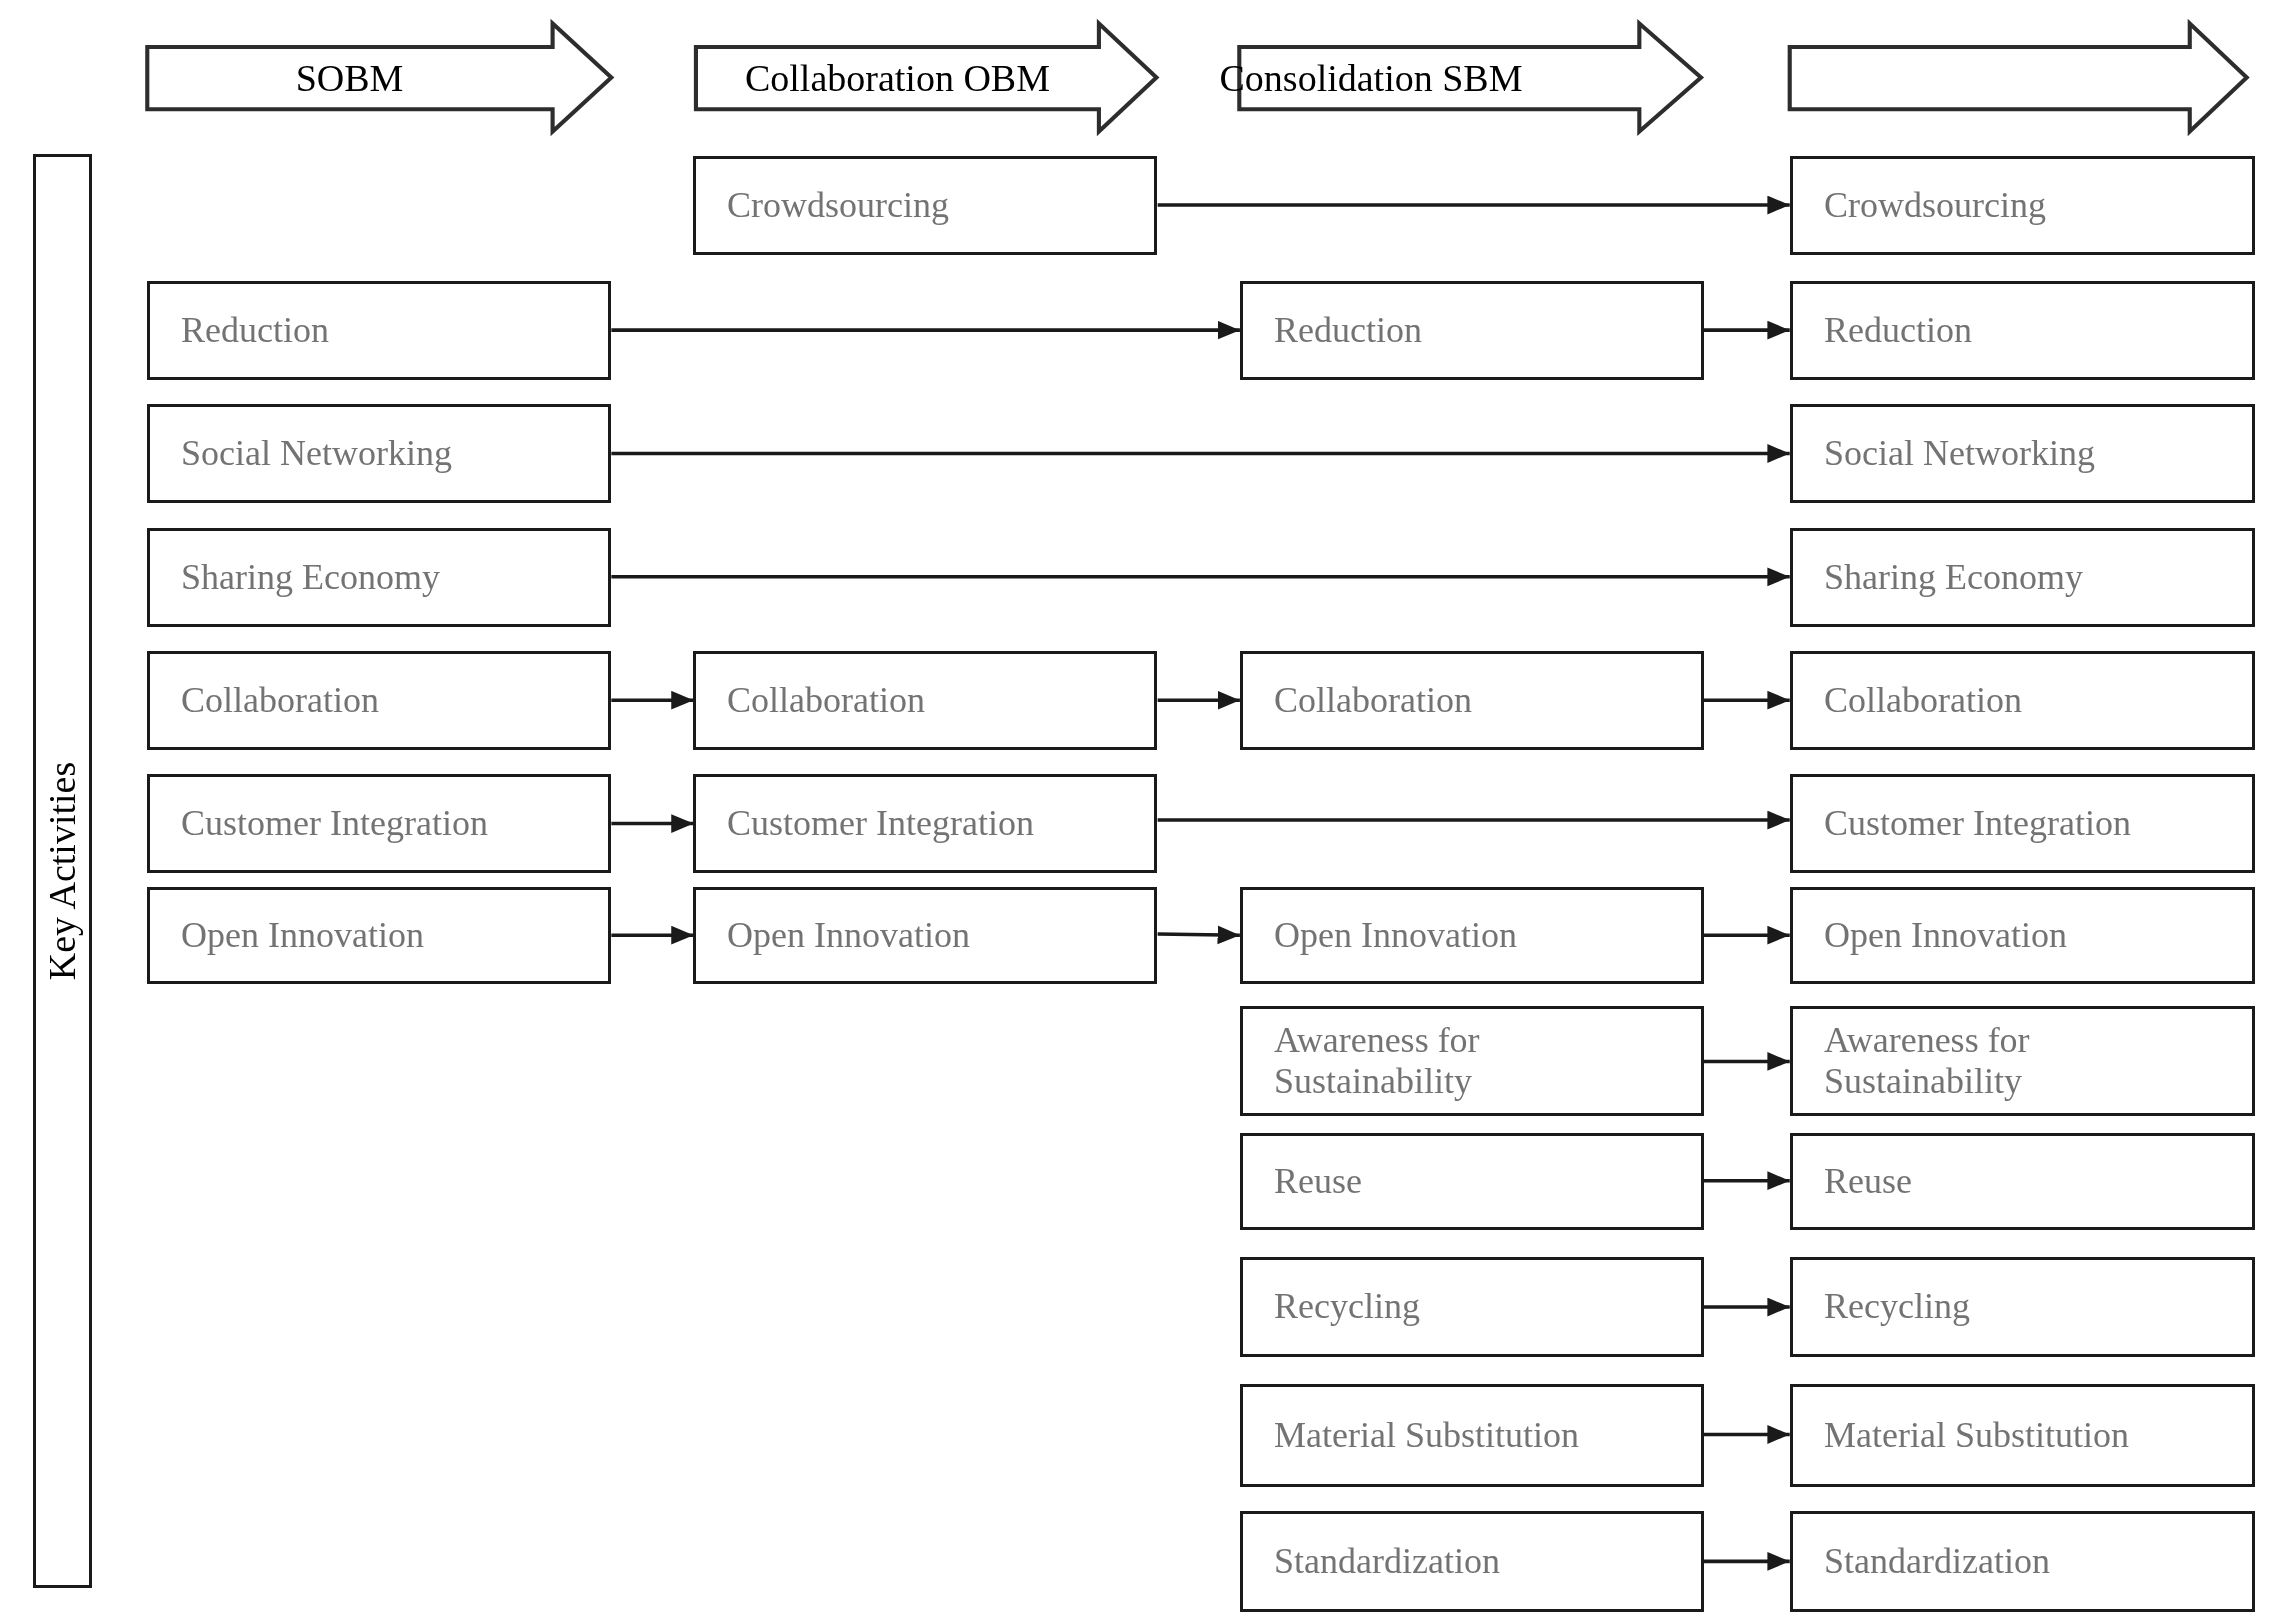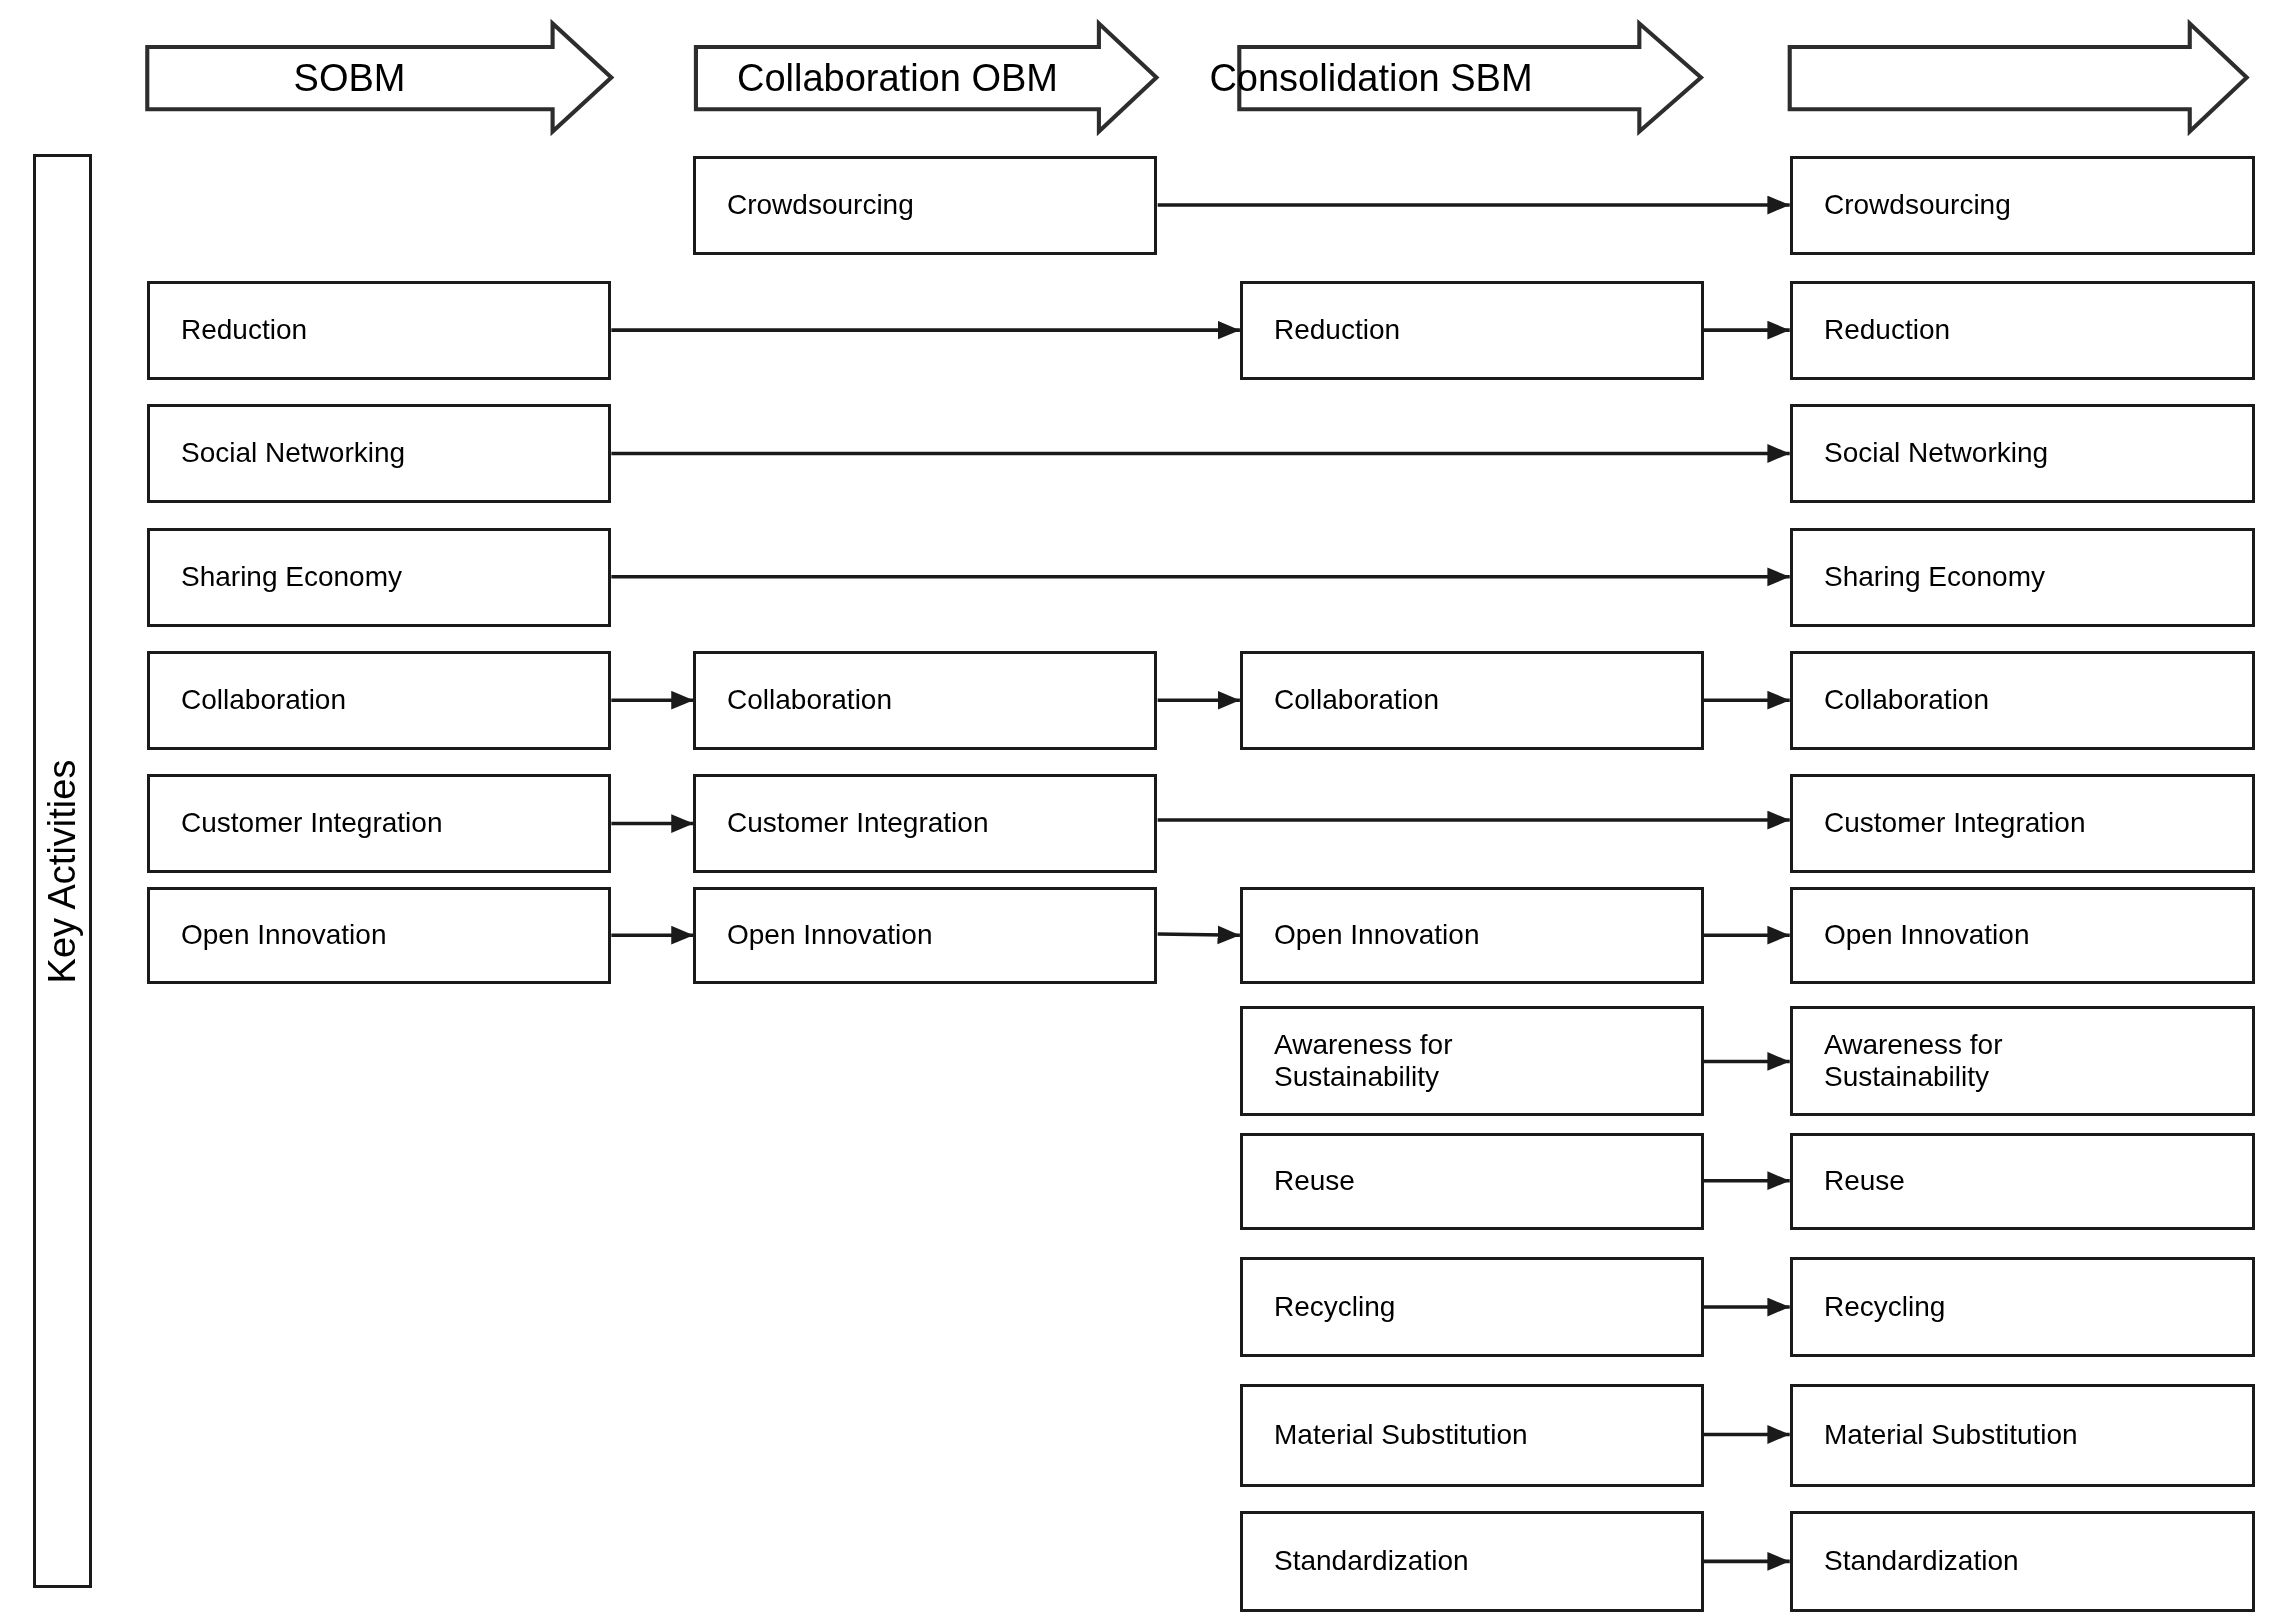--- a/index.html
+++ b/index.html
@@ -1,36 +1,36 @@
 <!DOCTYPE html>
 <html style="font-size:9.4px"><head>
 <meta charset="utf-8">
 <style>
   html,body{margin:0;padding:0;background:#ffffff;}
   .canvas{
     position:relative;
     width:2273px;height:1616px;
     background:#ffffff;
-    font-family:Liberation Sans, sans-serif;
+    font-family:Liberation Serif, serif;
     color:#000000;
     overflow:hidden;
   }
   .connector-layer{position:absolute;left:0;top:0;width:2273px;height:1616px;}
   .box{
     position:absolute;
     border:3.5px solid #1a1a1a;
     background:#ffffff;
     display:flex;align-items:center;
     box-sizing:border-box;
     padding-left:31px;padding-right:5.9px;
   }
   .box-label{
-    font-size:28px;line-height:1.15;
+    font-size:36px;line-height:1.15;
     white-space:pre-line;
-    color:#000000;
+    color:#737373;
   }
   .header-label{
     position:absolute;
     display:flex;align-items:center;justify-content:center;
     font-size:38px;color:#000000;
   }
   .sidebar{
     position:absolute;
     border:3.5px solid #1a1a1a;
     background:#ffffff;

